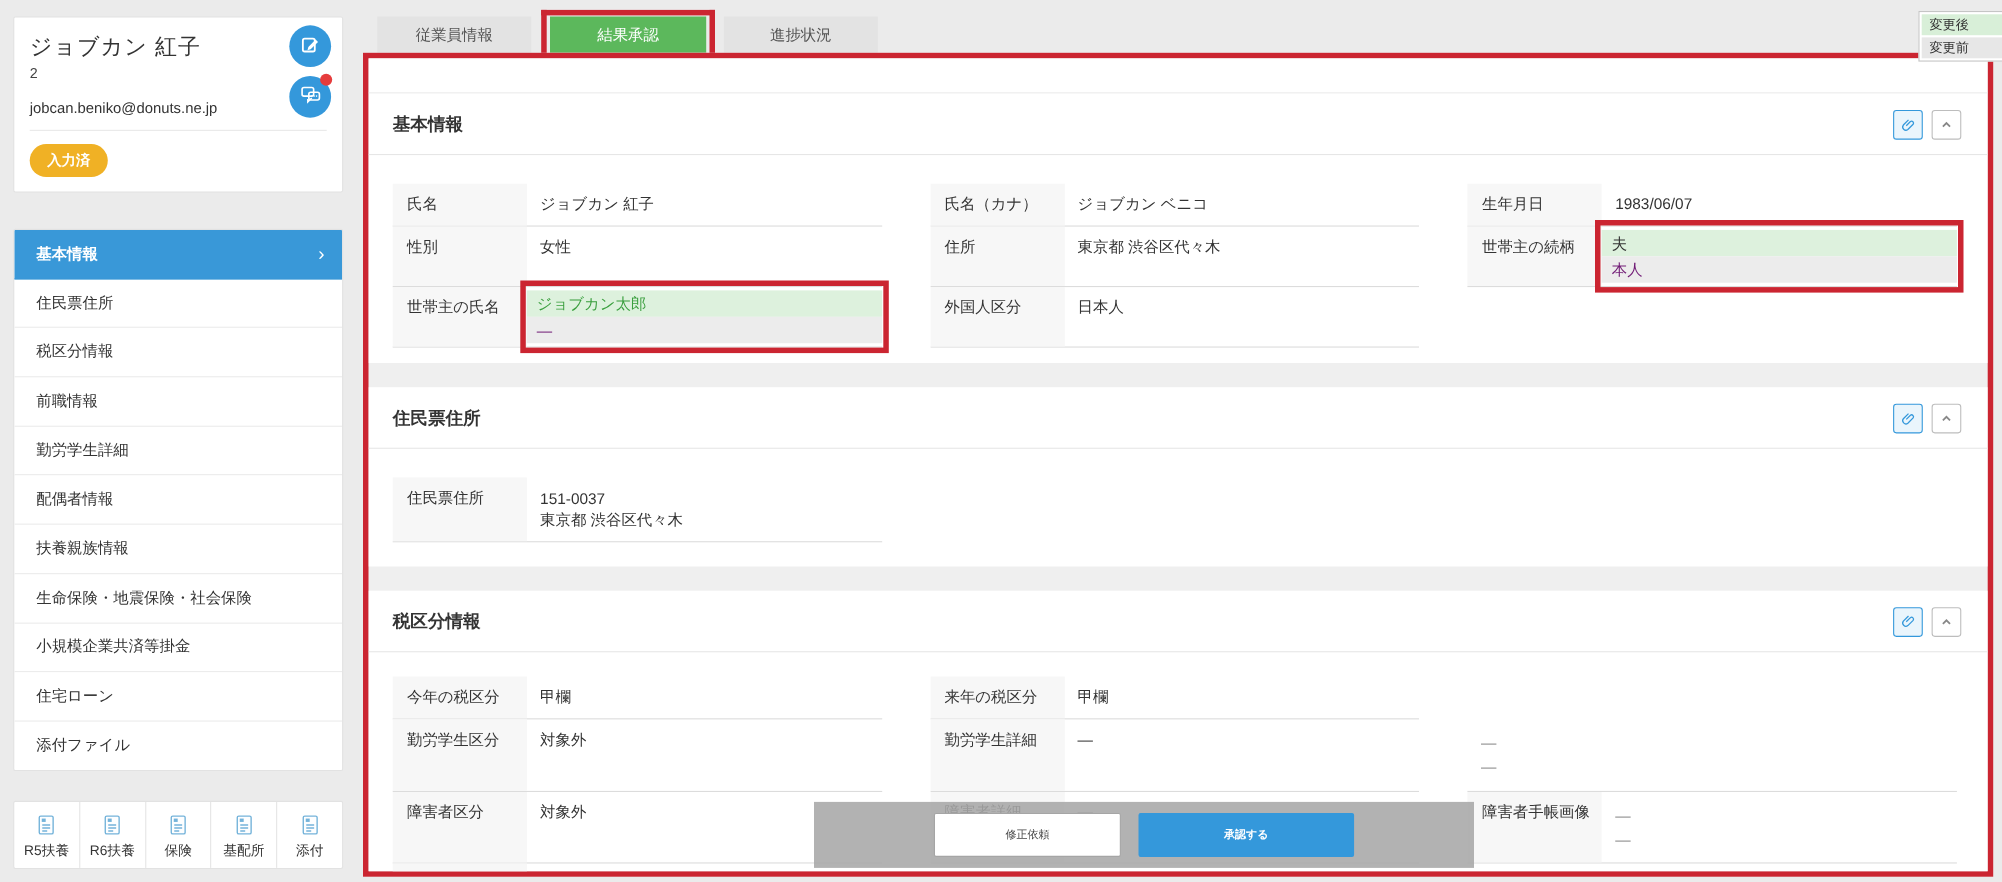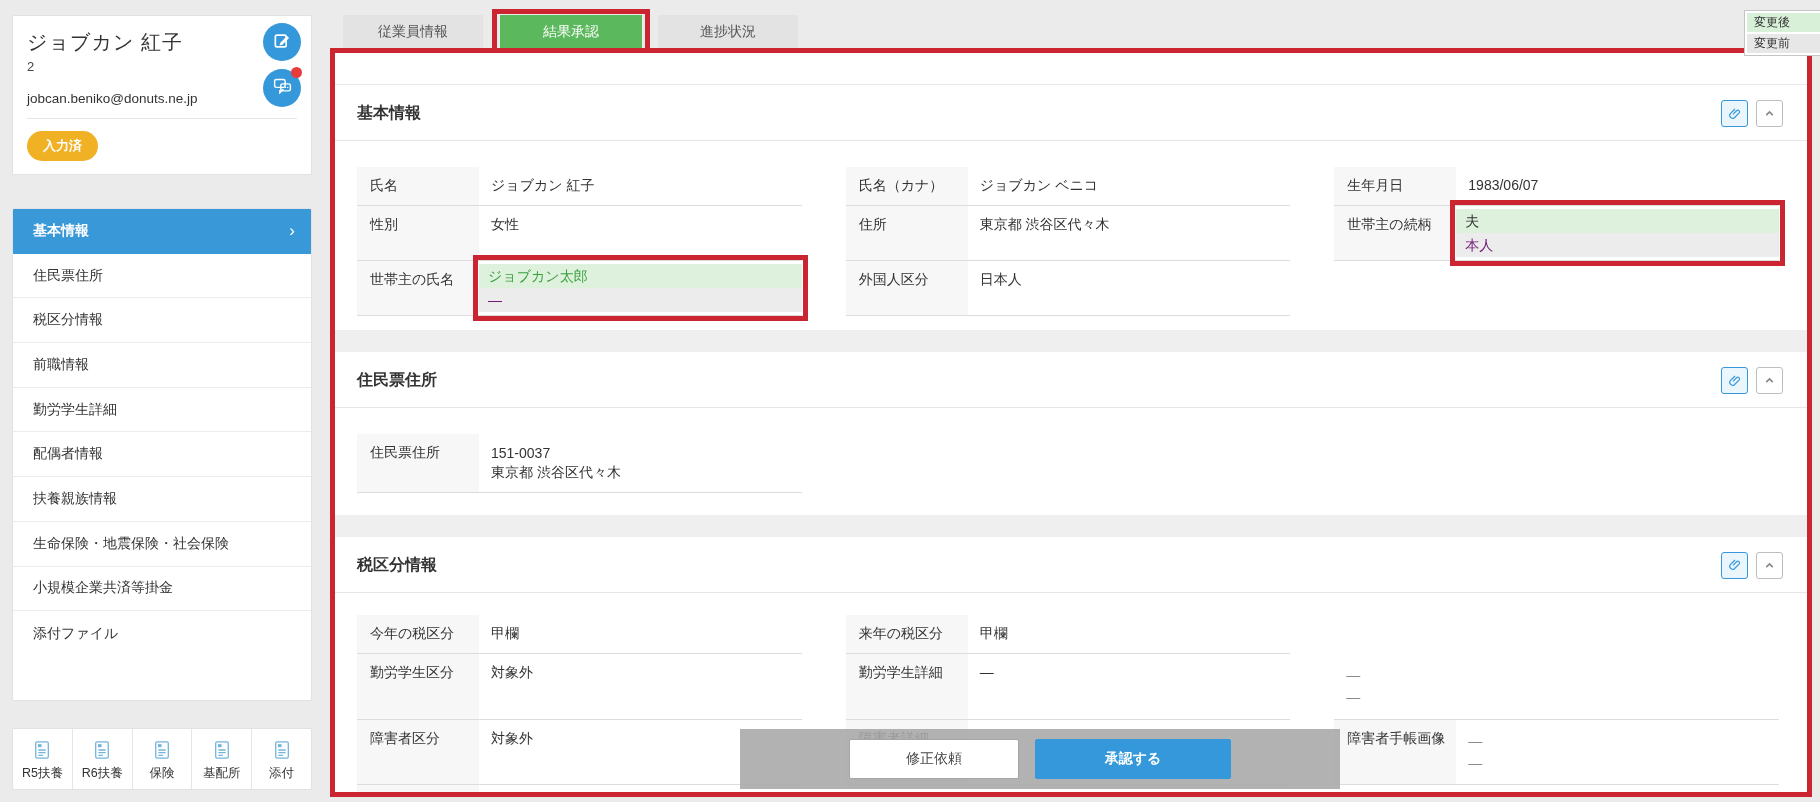--- a/index.html
+++ b/index.html
@@ -85,21 +85,21 @@
   .red-ring { position:relative; }
   .red-ring::after { content:""; position:absolute; left:-6px; right:-6px; top:-6px; bottom:-6px;
     border:5px solid #cb2531; pointer-events:none; z-index:5; }
 
   .addr-line { line-height:1.35; }
 
   
   .action-bar { position:absolute; left:740px; top:729px; width:600px; height:60px;
     background:rgba(167,167,167,0.88); display:flex; align-items:center; justify-content:center; gap:16px; z-index:8; }
   .btn { height:40px; display:flex; align-items:center; justify-content:center;
-    font-size:14px; cursor:pointer; border-radius:2px; }
+    font-size:10px; cursor:pointer; border-radius:2px; }
   .btn-fix { width:170px; background:#fff; border:1px solid #a5a5a5; color:#444; }
   .btn-approve { width:196px; background:#3498db; color:#fff; font-weight:bold; border:1px solid #3498db; }
 </style>
 </head>
 <body>
 
 <div id="app">
 
   <div class="card profile-card">
     <div class="profile-name">ジョブカン 紅子</div>
@@ -155,20 +155,23 @@
     <div class="menu-item">
       <span>扶養親族情報</span>
     </div>
     <div class="menu-item">
       <span>生命保険・地震保険・社会保険</span>
     </div>
     <div class="menu-item">
       <span>小規模企業共済等掛金</span>
     </div>
     <div class="menu-item">
+      <span>住宅ローン</span>
+    </div>
+    <div class="menu-item">
       <span>添付ファイル</span>
     </div>
   </div>
 
   <div class="card shortcut-card">
     <div class="shortcut-cell">
       <span>
         <svg width="18" height="20" viewBox="0 0 20 22" fill="none" stroke="#74b3da" stroke-width="1.4">
           <rect x="3" y="2" width="14" height="18" rx="1.5" fill="#fdfeff"></rect>
           <rect x="5.5" y="4.5" width="4" height="3.4" fill="#74b3da" stroke="none"></rect>

